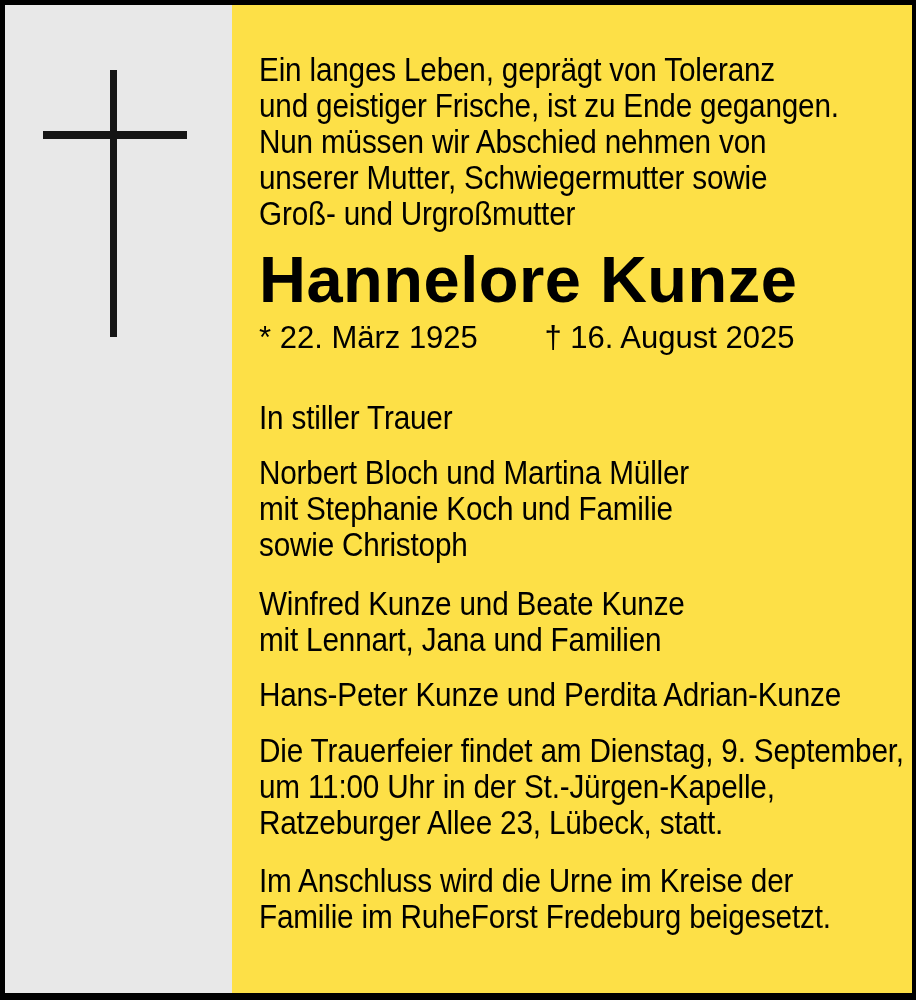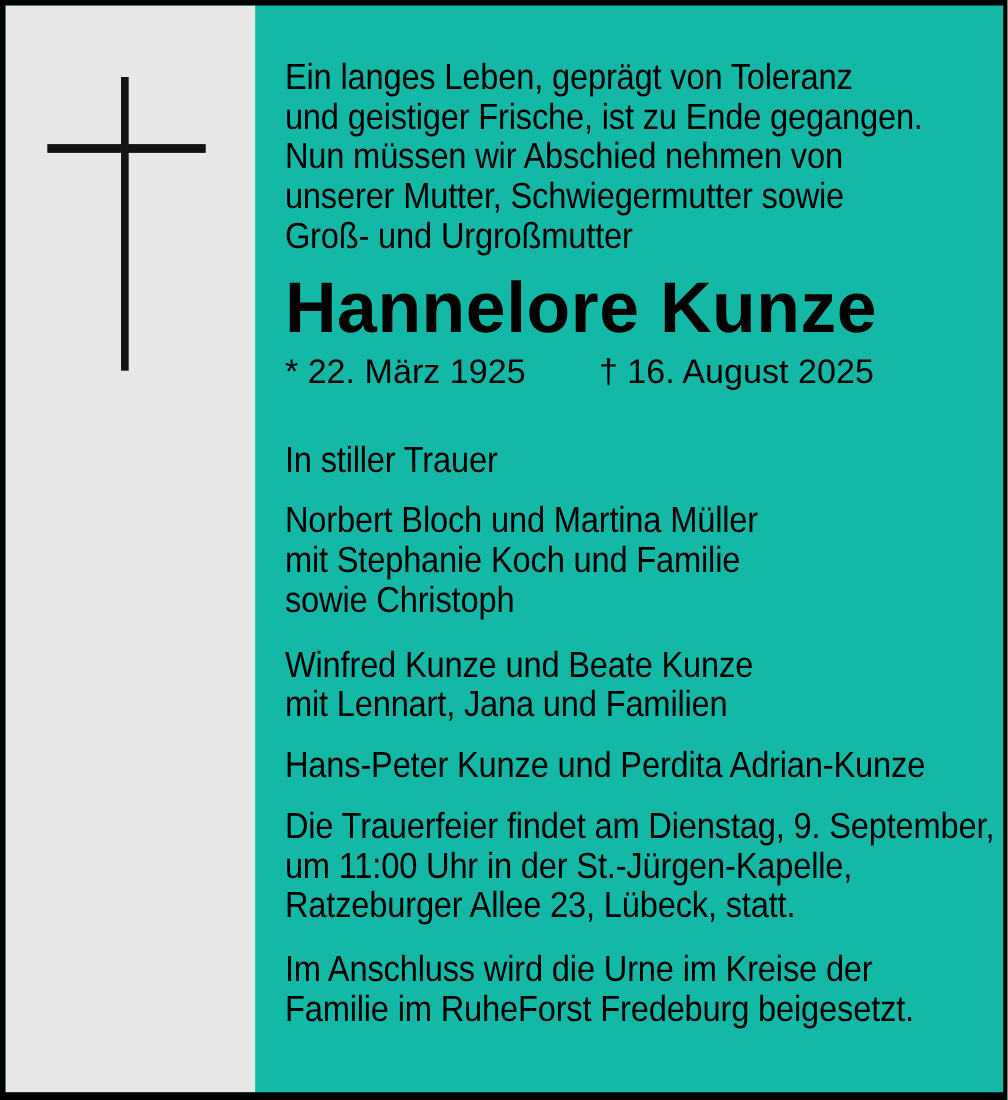--- a/index.html
+++ b/index.html
@@ -7,21 +7,21 @@
     padding: 0;
     background: #ffffff;
   }
   .page {
     position: relative;
     width: 916px;
     height: 1000px;
     box-sizing: border-box;
     border: solid #000000;
     border-width: 5px 4px 7px 5px;
-    background: #14b8a6;
+    background: #fde047;
     display: flex;
     font-family: "Liberation Sans", "DejaVu Sans", sans-serif;
     color: #000000;
     overflow: hidden;
   }
   .panel {
     flex: 0 0 227px;
     width: 227px;
     background: #e8e8e8;
     position: relative;

